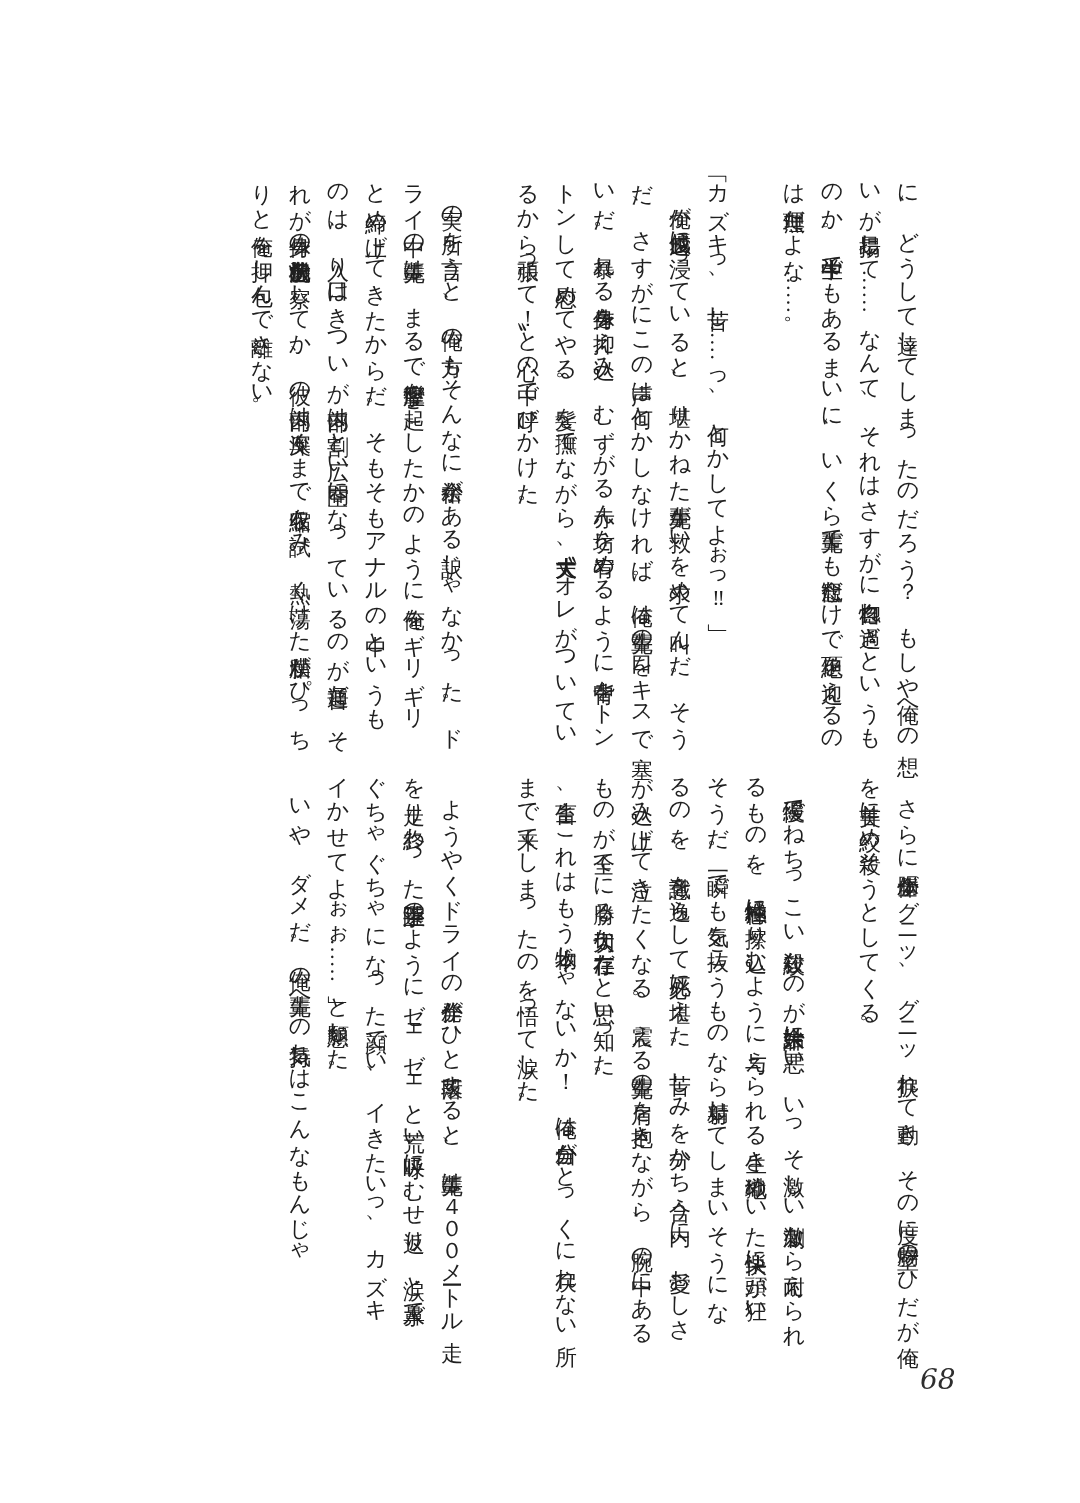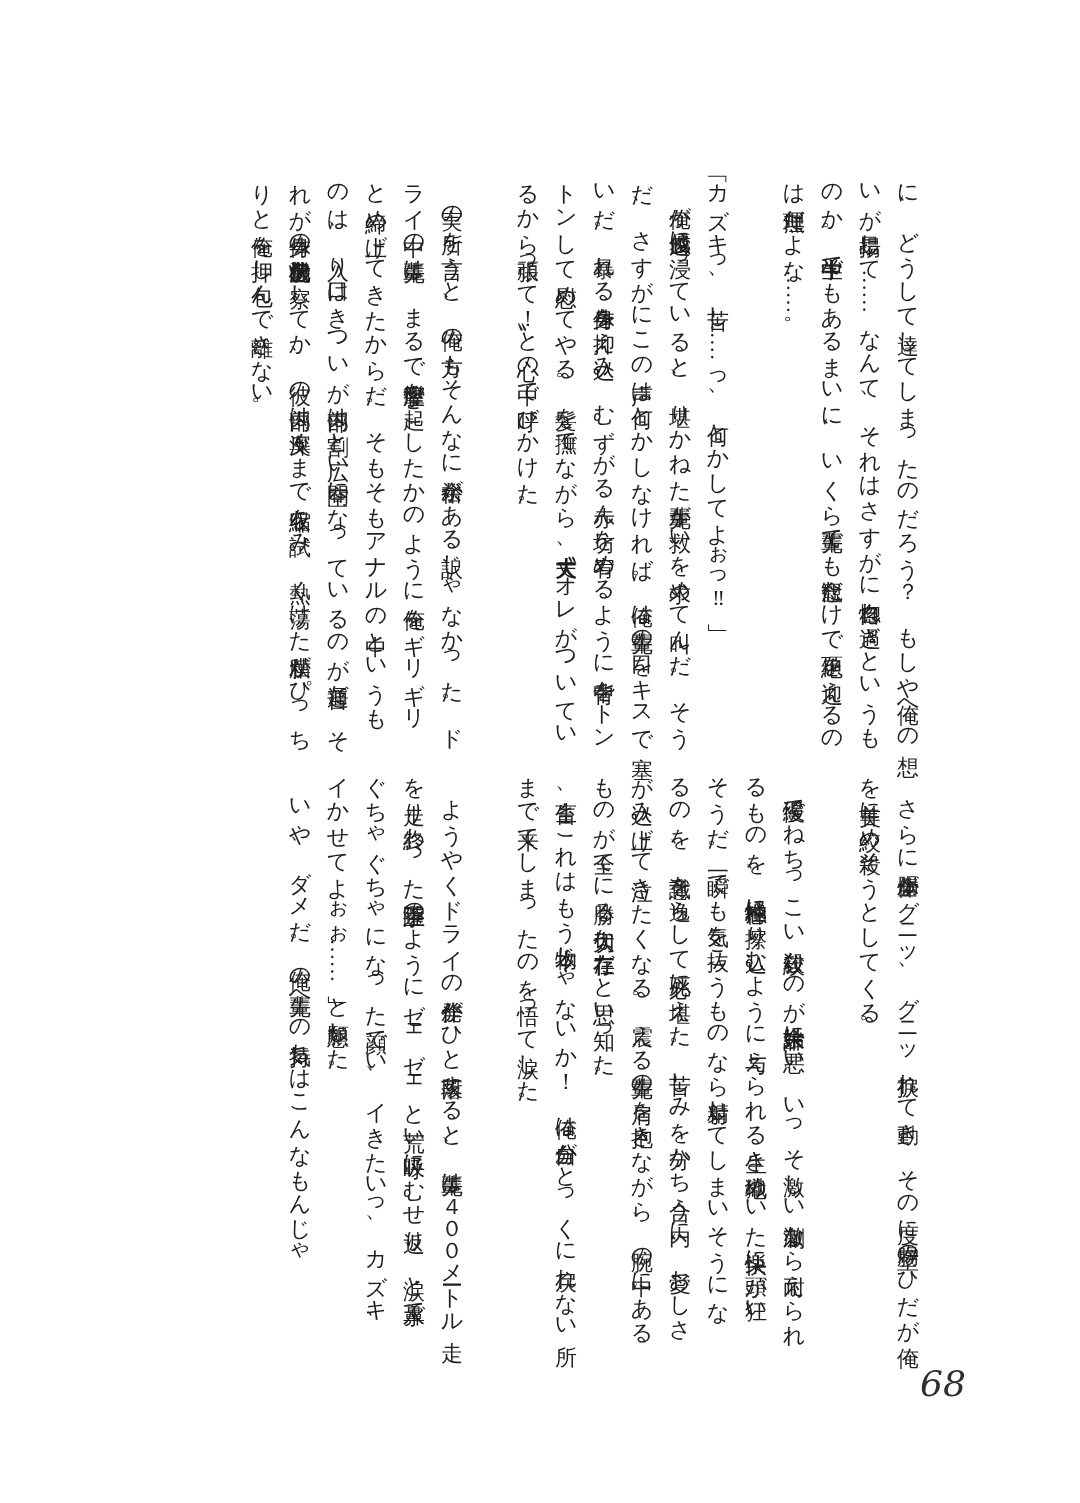--- a/index.html
+++ b/index.html
@@ -30,21 +30,21 @@
   }
   .vblock-upper { top: 169px; right: 153px; }
   .vblock-lower { top: 762px; right: 153px; }
   .vblock p { margin: 0; padding: 0; }
   .vblock p.indent { text-indent: 1em; }
   .vblock p.blank-line { width: 38px; }
   .page-number {
     position: absolute;
     top: 1363px;
     left: 920px;
-    font-size: 36px;
+    font-size: 28px;
     font-style: italic;
     color: #2e2e2e;
     font-family: "DejaVu Serif", "Liberation Serif", serif;
   }
 </style>
 </head>
 <body>
 
 <div class="sheet">
 

